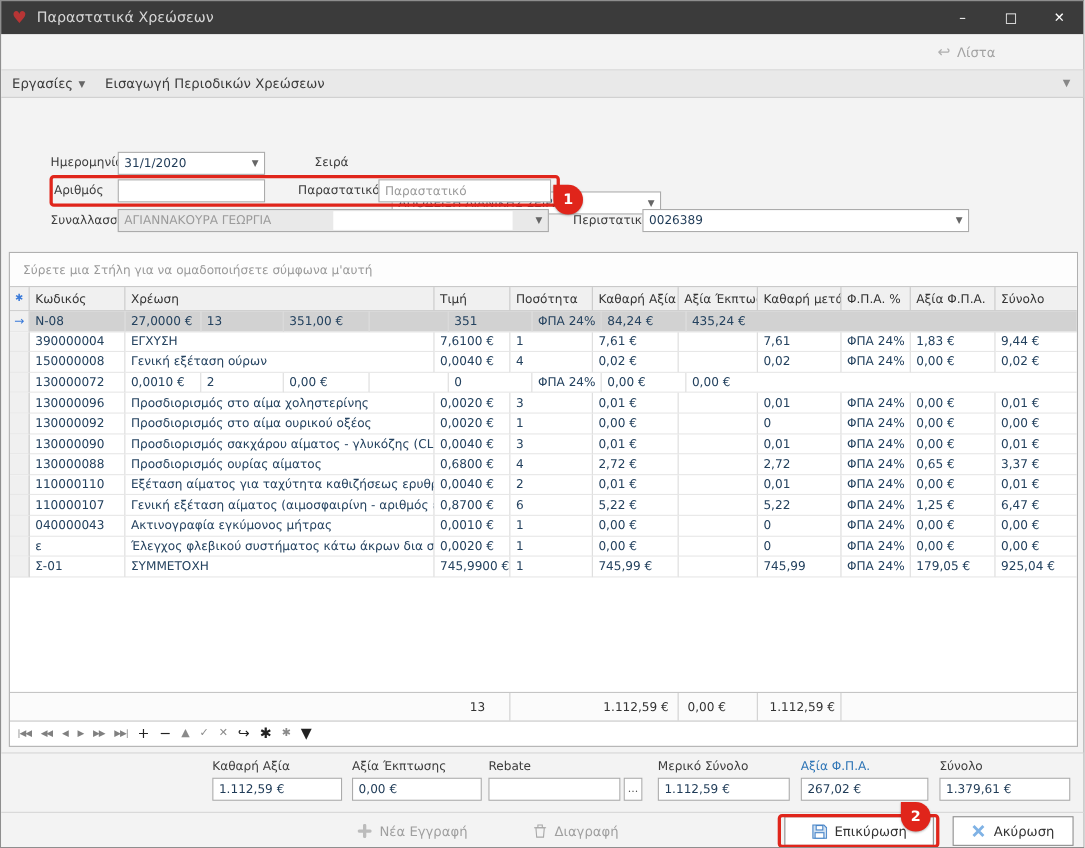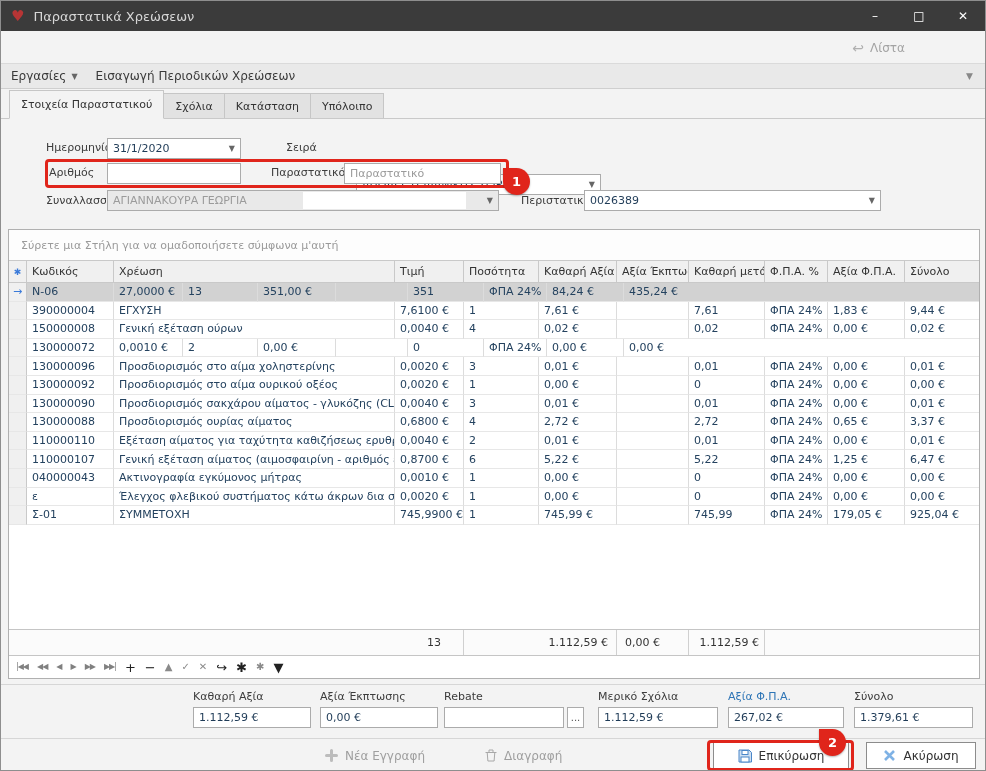--- a/index.html
+++ b/index.html
@@ -97,26 +97,20 @@
     <span class="menu-item">
       <span>Εργασίες</span>
       <span class="menu-caret">▼</span>
     </span>
     <span class="menu-item">
       <span>Εισαγωγή Περιοδικών Χρεώσεων</span>
     </span>
     <span class="menubar-combo-arrow">▼</span>
   </div>
 
-  <div class="tabbar" id="tabbar">
-      <div class="tab active">Στοιχεία Παραστατικού</div>
-      <div class="tab">Σχόλια</div>
-      <div class="tab">Κατάσταση</div>
-      <div class="tab">Υπόλοιπο</div>
-    </div>
 
   <div class="formpanel">
     <span class="flabel" style="left:45px;top:22px;">Ημερομηνία</span>
     <div class="fbox" style="left:106px;top:19px;width:134px;">
       <span>31/1/2020</span>
         <span class="combo-arrow">▼</span>
     </div>
     <span class="flabel" style="left:285px;top:22px;text-align:center;">Σειρά</span>
     <div class="fbox" style="left:355px;top:19px;width:245px;margin-top:36px;">
       <span>ΑΠΟΔΕΙΞΗ ΛΙΑΝΙΚΗΣ ΣΕΙΡΑ Α</span>
@@ -161,21 +155,21 @@
         <div class="hcell" style="width: 78px;">Καθαρή Αξία</div>
         <div class="hcell" style="width: 72px;">Αξία Έκπτωση</div>
         <div class="hcell" style="width: 76px;">Καθαρή μετά</div>
         <div class="hcell" style="width: 63px;">Φ.Π.Α. %</div>
         <div class="hcell" style="width: 77px;">Αξία Φ.Π.Α.</div>
         <div class="hcell" style="flex: 1 1 0%; border-right: none;">Σύνολο</div>
       </div>
     <div id="gbody">
         <div class="grow selected">
           <div class="gcell ind" style="width: 18px;">→</div>
-          <div class="gcell" style="width: 87px;">N-06</div>
+          <div class="gcell" style="width: 87px;">N-08</div>
           <div class="gcell" style="width: 69px;">27,0000 €</div>
           <div class="gcell" style="width: 75px;">13</div>
           <div class="gcell" style="width: 78px;">351,00 €</div>
           <div class="gcell" style="width: 72px;"></div>
           <div class="gcell" style="width: 76px;">351</div>
           <div class="gcell" style="width: 63px;">ΦΠΑ 24%</div>
           <div class="gcell" style="width: 77px;">84,24 €</div>
           <div class="gcell" style="flex: 1 1 0%; border-right: none;">435,24 €</div>
         </div>
         <div class="grow">
@@ -368,21 +362,21 @@
       </div>
     <span class="tlabel" style="left:319px;">Αξία Έκπτωσης</span>
     <div class="tinput" style="left:319px;width:118px;">
         <span>0,00 €</span>
       </div>
     <span class="tlabel" style="left:443px;">Rebate</span>
     <div class="tinput" style="left:443px;width:120px;">
         <span></span>
       </div>
     <div class="dots-btn" style="left:566px;">...</div>
-    <span class="tlabel" style="left:597px;">Μερικό Σχόλια</span>
+    <span class="tlabel" style="left:597px;">Μερικό Σύνολο</span>
     <div class="tinput" style="left:597px;width:120px;">
         <span>1.112,59 €</span>
       </div>
     <span class="tlabel blue" style="left:727px;">Αξία Φ.Π.Α.</span>
     <div class="tinput" style="left:727px;width:116px;">
         <span>267,02 €</span>
       </div>
     <span class="tlabel" style="left:853px;">Σύνολο</span>
     <div class="tinput" style="left:853px;width:119px;">
         <span>1.379,61 €</span>

